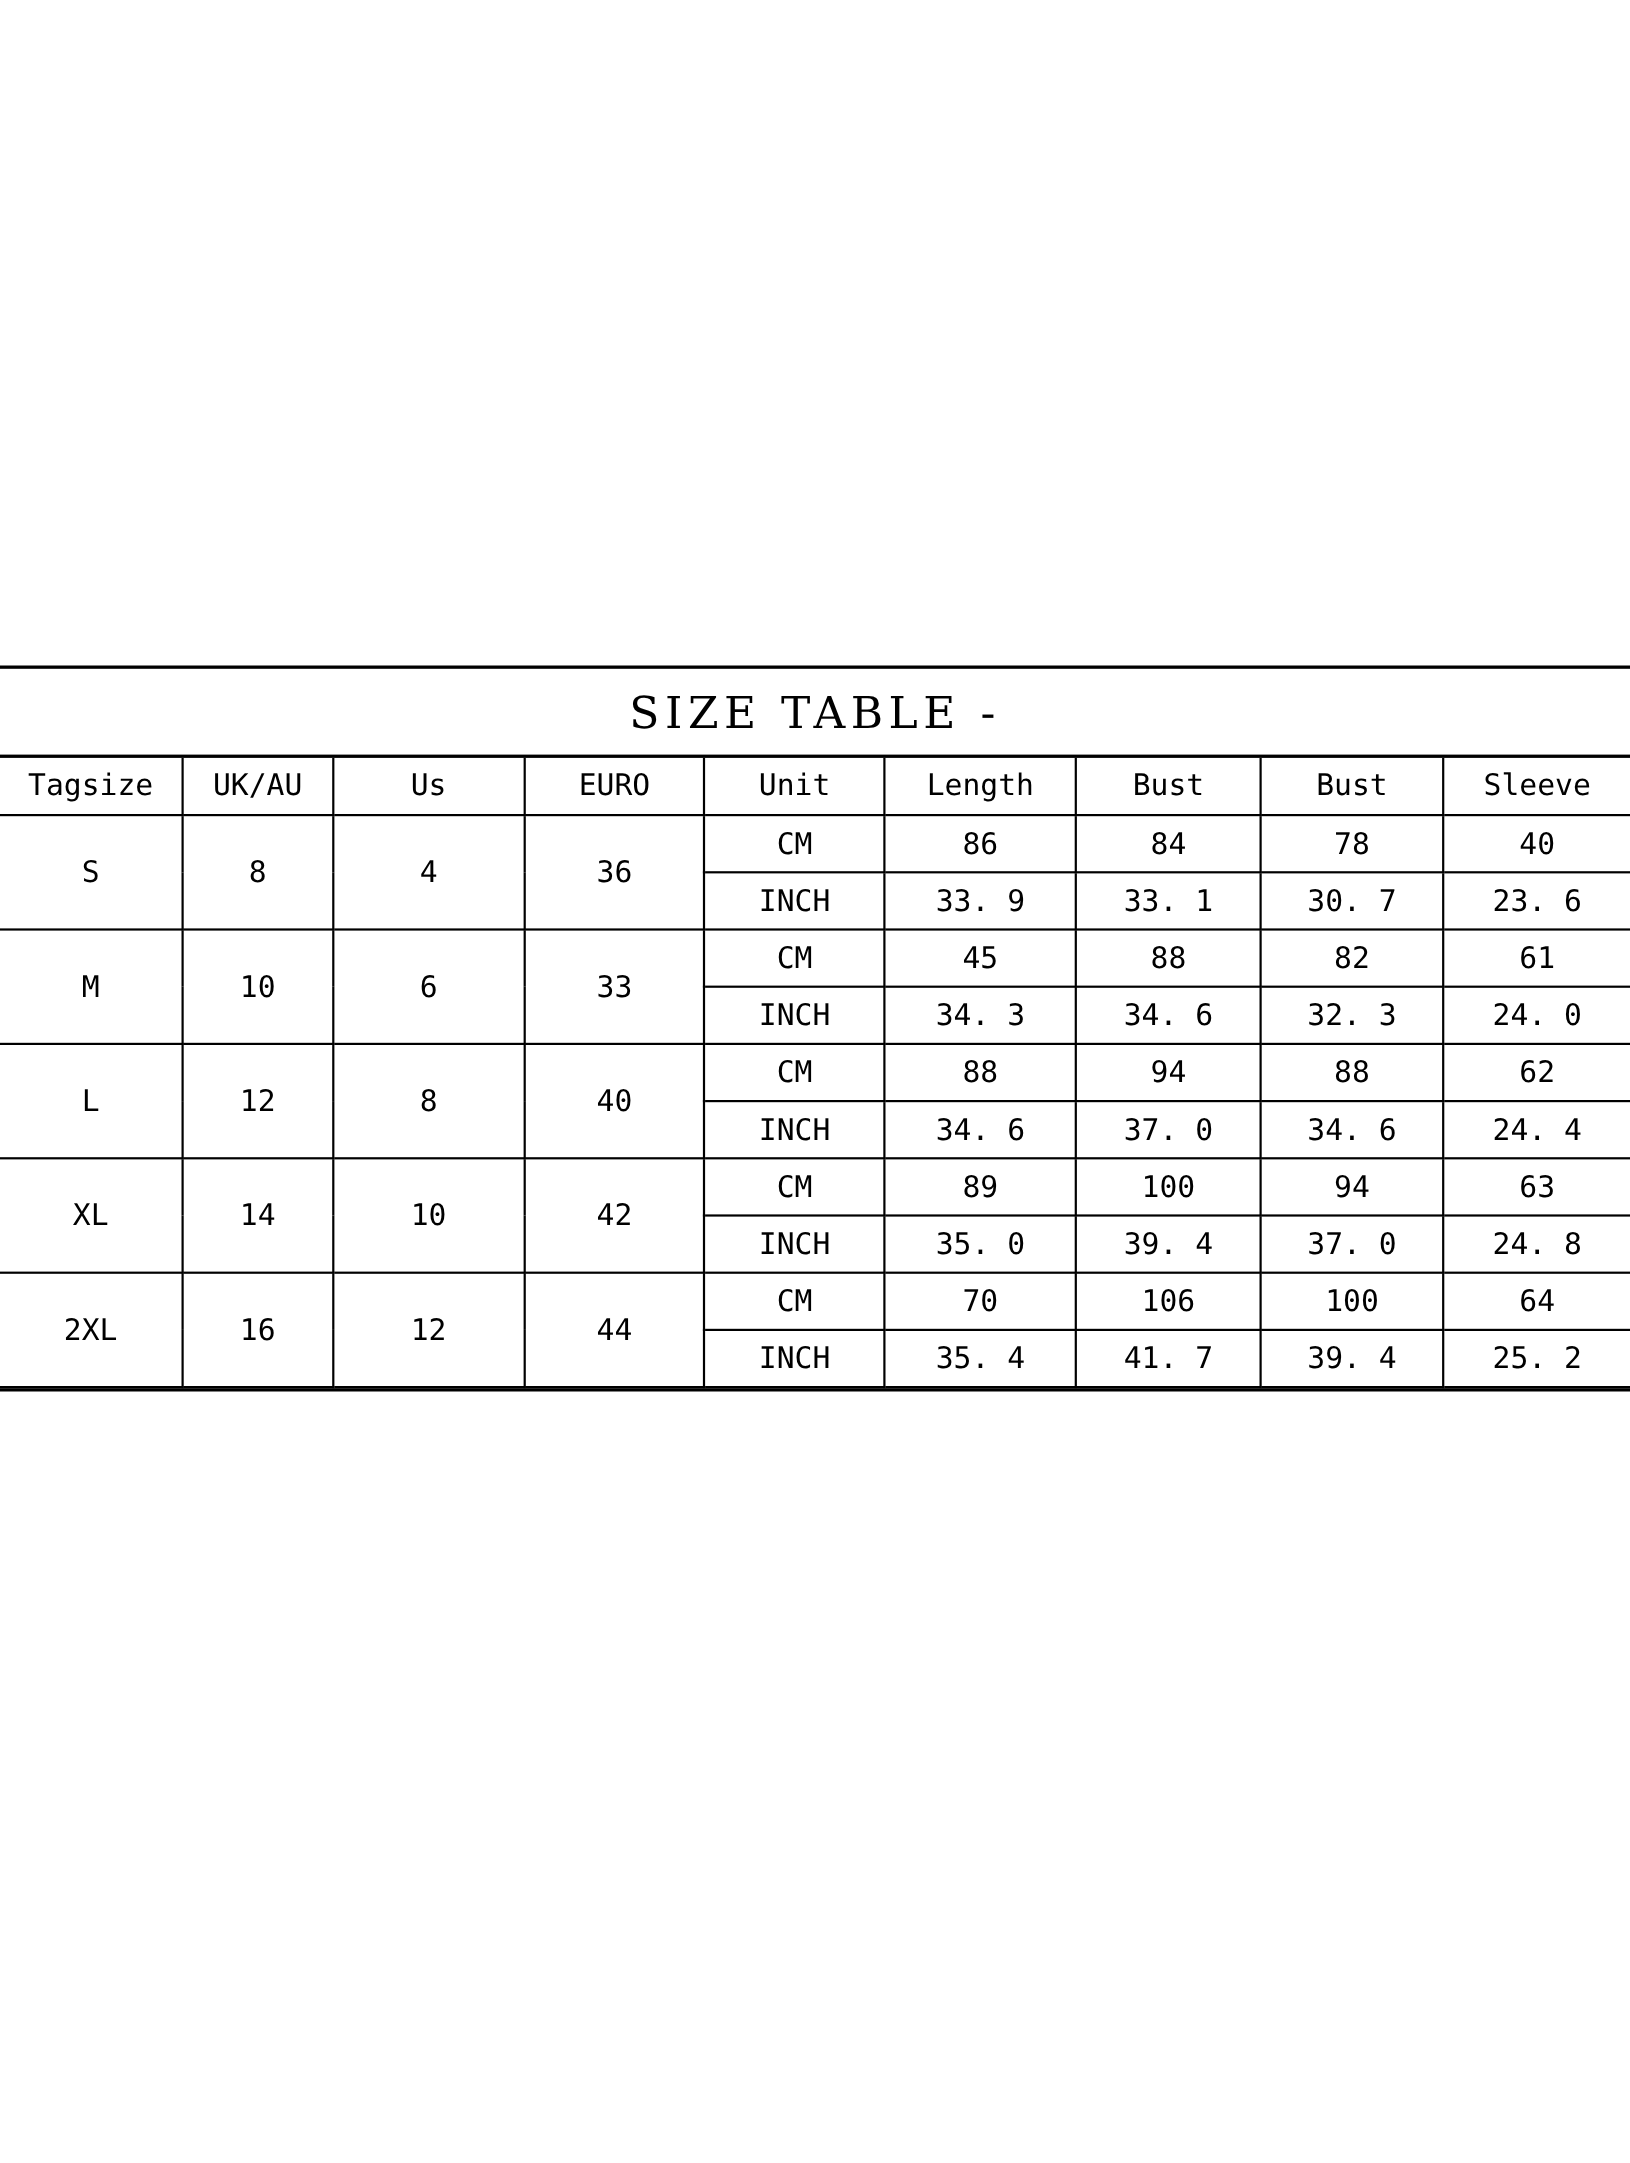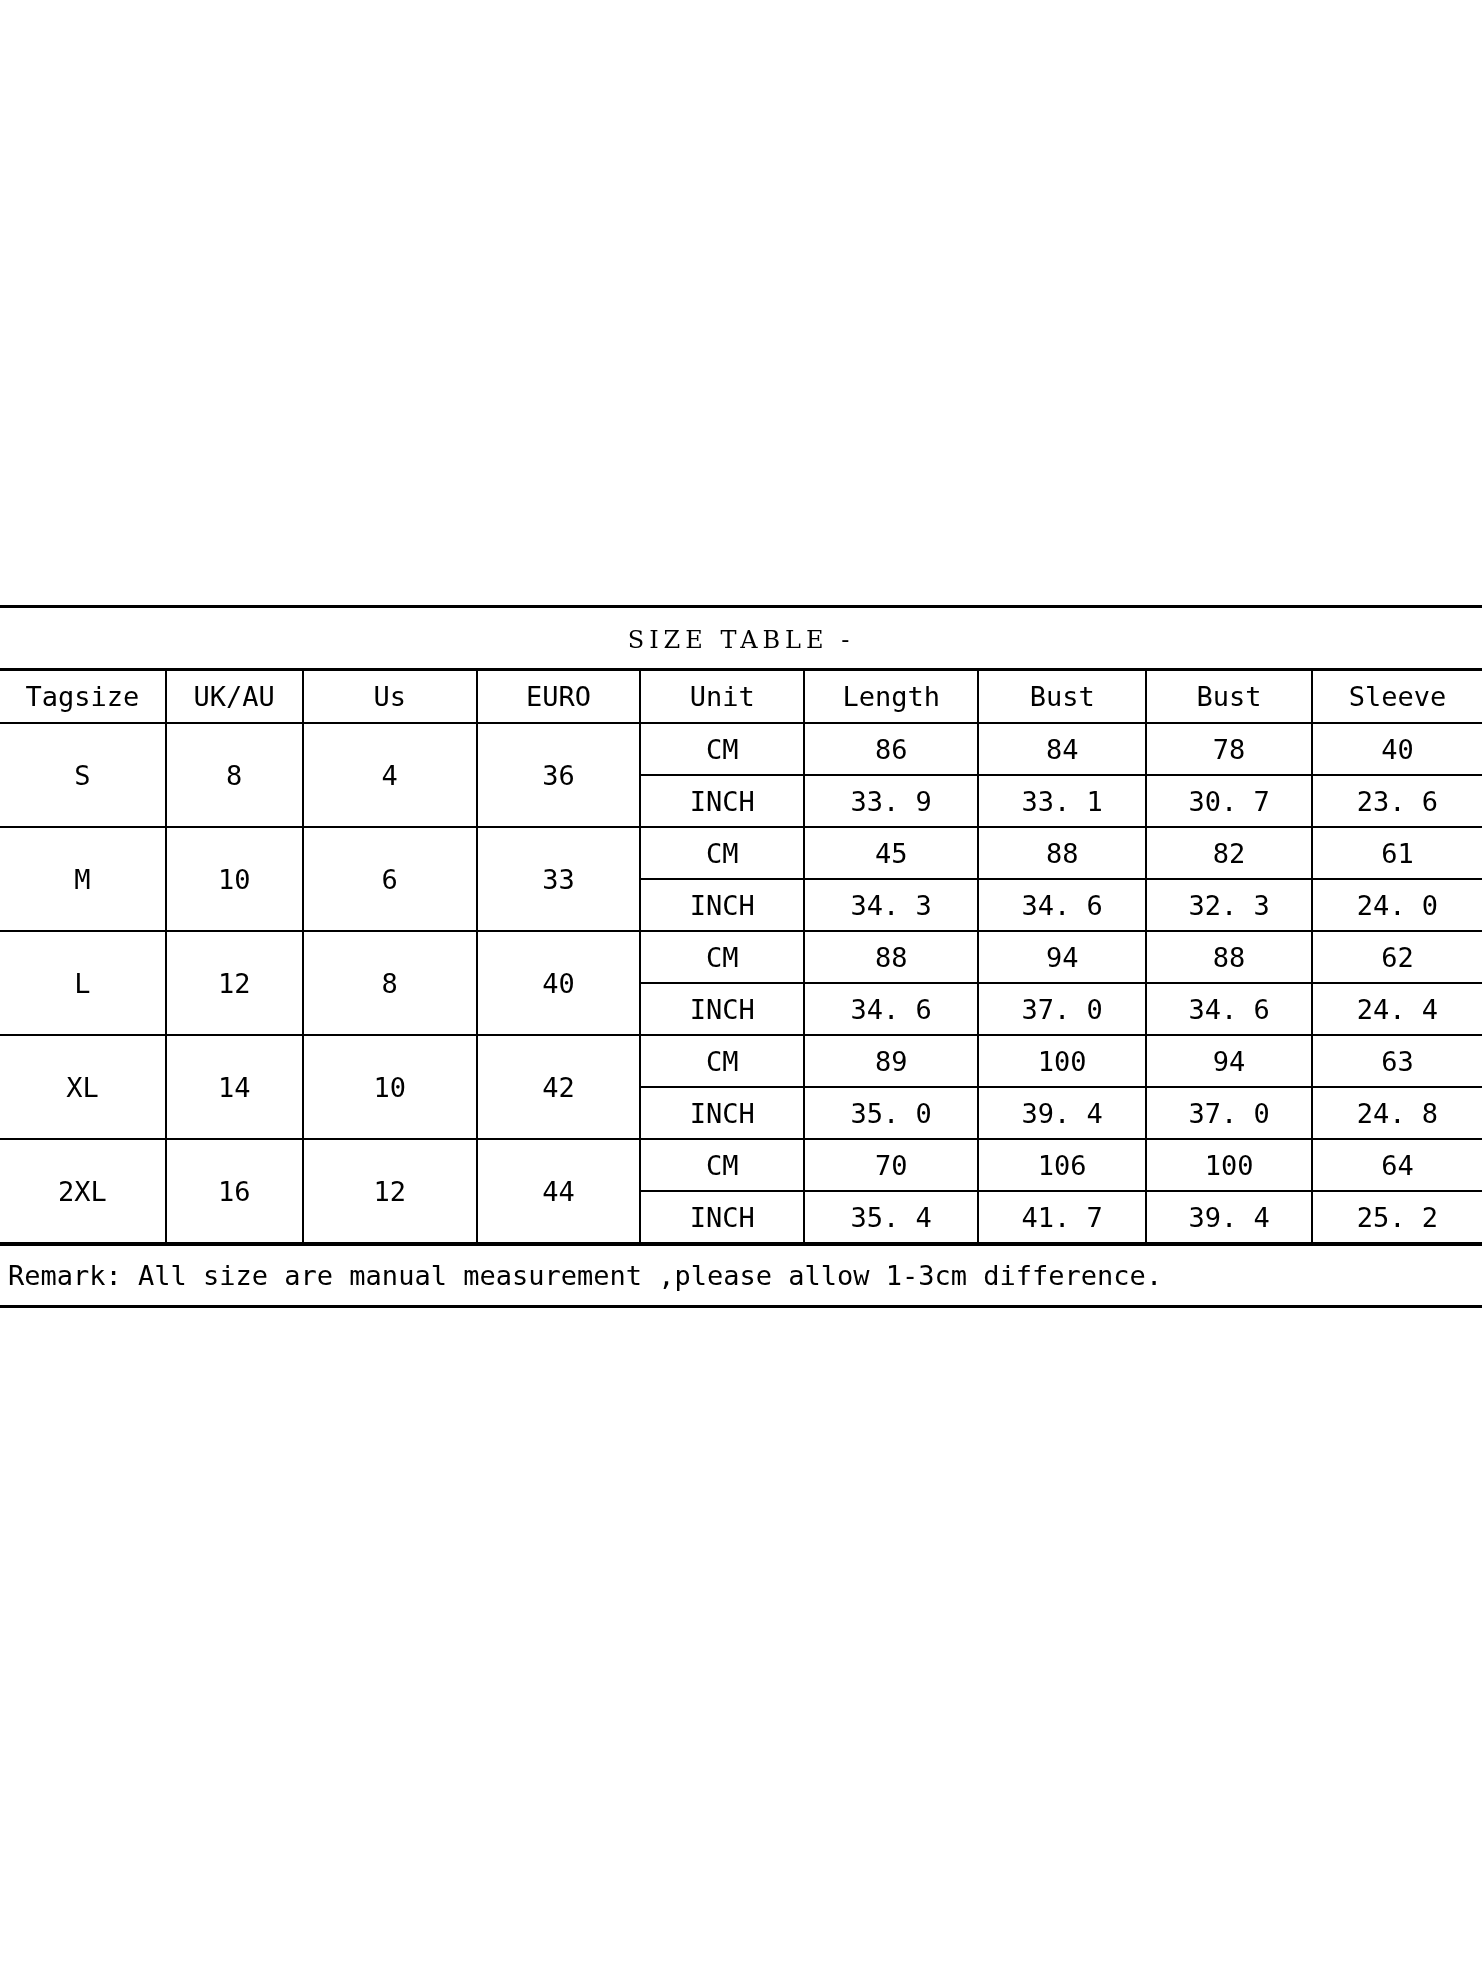--- a/index.html
+++ b/index.html
@@ -23,21 +23,21 @@
     width: 1482px;
   }
   .table-frame {
     border-top: 3px solid #000;
     border-bottom: 3px solid #000;
     width: 1482px;
     box-sizing: border-box;
   }
   .title-row {
     text-align: center;
-    font-size: 24px;
+    font-size: 40px;
     letter-spacing: 5px;
     padding: 18px 0 14px 0;
     font-family: "DejaVu Serif", serif;
     border-bottom: 3px solid #000;
   }
   table.size-table {
     border-collapse: collapse;
     width: 1482px;
     table-layout: fixed;
   }
@@ -205,15 +205,14 @@
         <tr>
           <td>INCH</td>
           <td>35. 4</td>
           <td>41. 7</td>
           <td>39. 4</td>
           <td>25. 2</td>
         </tr>
       </tbody>
     </table>
 
-    <div class="remark">Remark: All size are manual measurement ,please allow 1-3cm difference.</div>
   </div>
 </div>
 
 </body></html>

